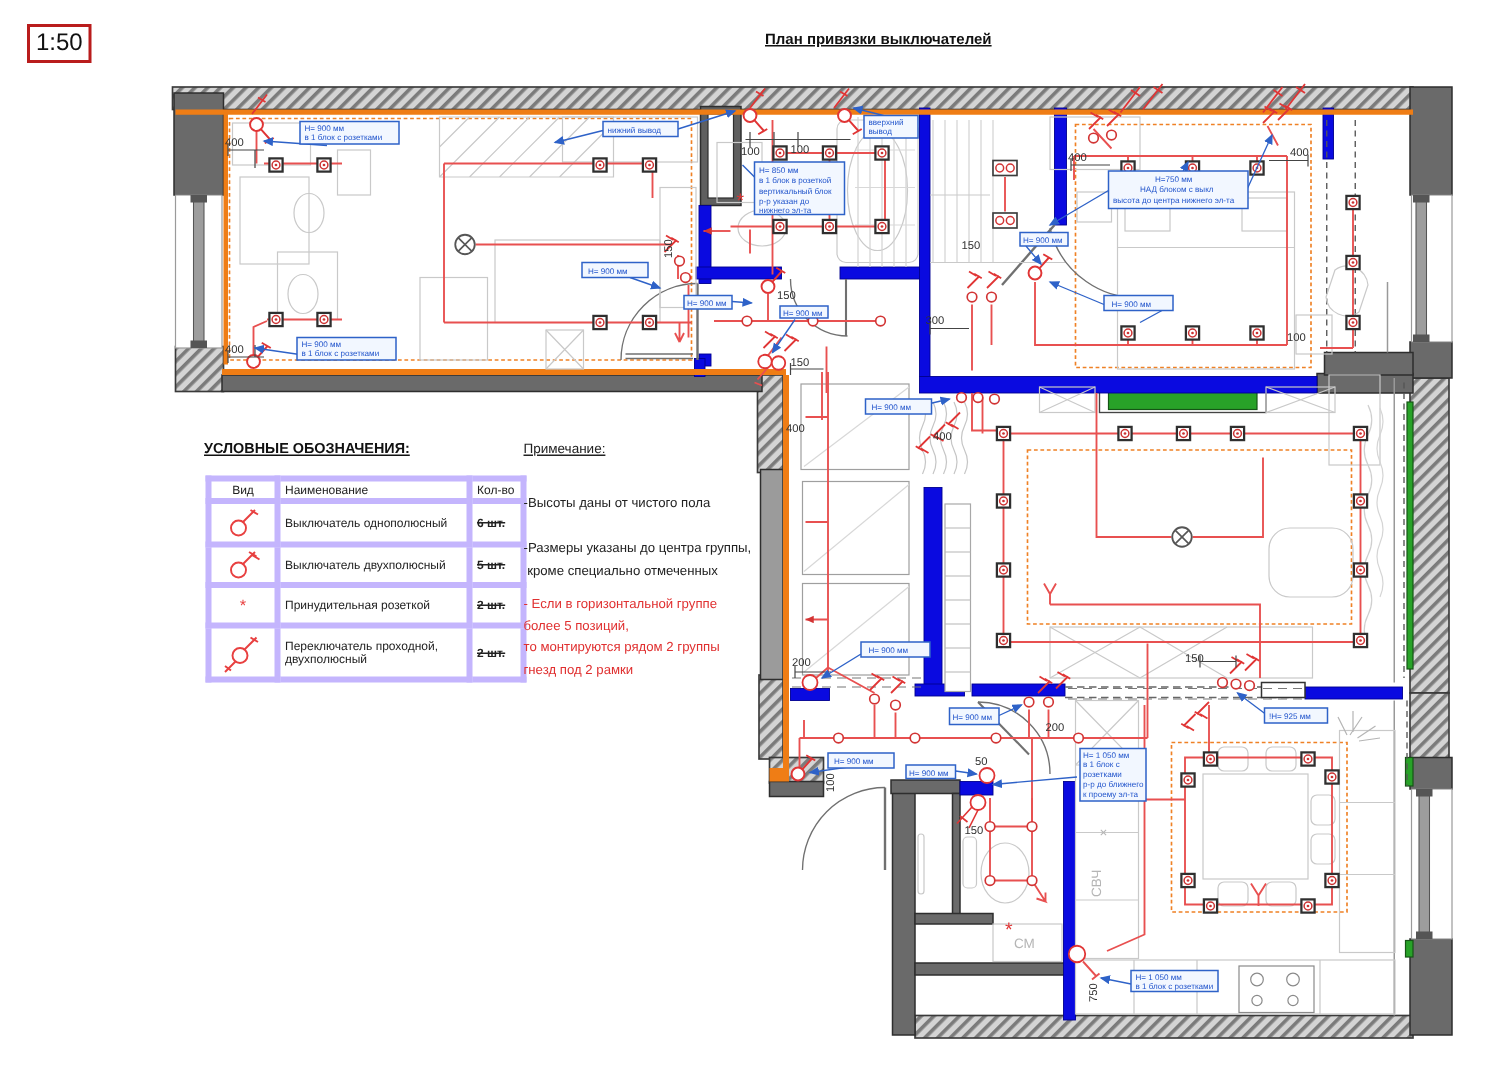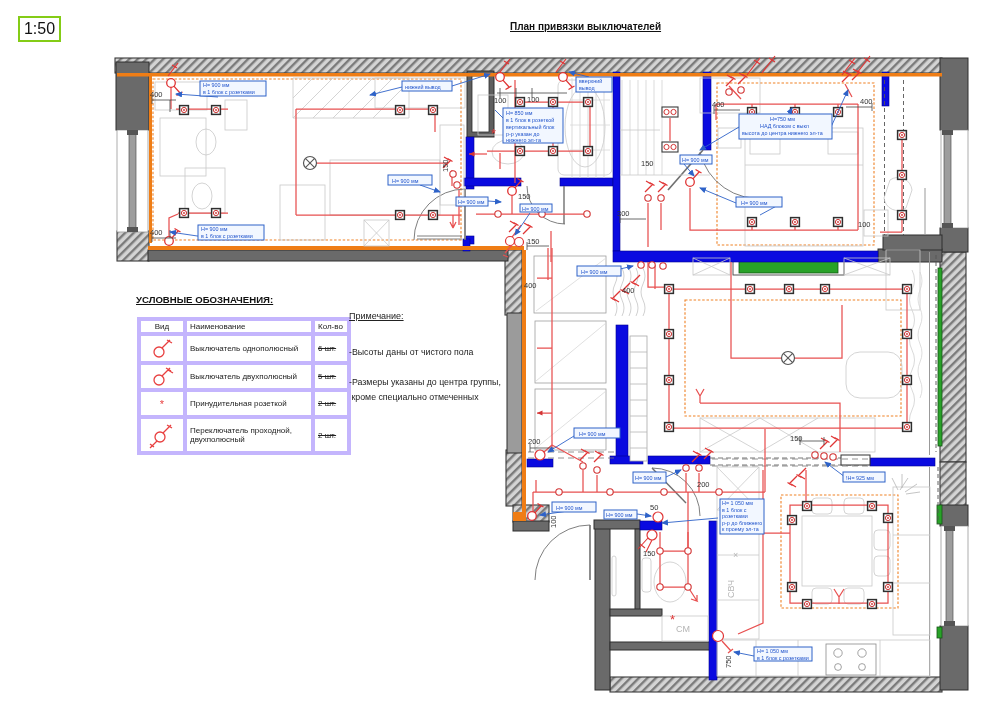--- a/index.html
+++ b/index.html
@@ -1,30 +1,30 @@
 <!DOCTYPE html>
 <html><head>
 <meta charset="utf-8">
 <style>
 html,body{margin:0;padding:0;width:990px;height:710px;background:#ffffff;overflow:hidden;
 font-family:"Liberation Sans",sans-serif;}
 #wrap{position:relative;width:990px;height:710px;}
-#scalebox{position:absolute;left:18px;top:16px;width:39px;height:22px;border:2px solid #84cc16;
+#scalebox{position:absolute;left:18px;top:16px;width:39px;height:22px;border:2px solid #b91c1c;
 font-size:16px;color:#111;text-align:center;line-height:22px;}
 #title{position:absolute;left:481px;top:21px;width:185px;font-size:10px;font-weight:bold;
 color:#111;text-decoration:underline;padding-left:29px;}
 #legendhead{position:absolute;left:136px;top:294px;font-size:9.6px;font-weight:bold;
 color:#111;text-decoration:underline;}
 #legendtab{position:absolute;left:137px;top:317px;border-collapse:collapse;}
 #legendtab td{border:4px solid #c4b5fd;font-size:8px;color:#222;padding:0 3px;vertical-align:middle;}
 #legendtab td.c1{width:36px;text-align:center;}
 #legendtab td.c2{width:118px;}
 #legendtab td.c3{width:26px;text-align:left;}
-.strike{text-decoration:line-through;}
-#notes{position:absolute;left:349px;top:309px;width:170px;font-size:8.8px;color:#222;line-height:14.5px;}
+.strike{text-decoration:line-through;font-weight:bold;}
+#notes{position:absolute;left:349px;top:292px;width:170px;font-size:8.8px;color:#222;line-height:14.5px;}
 #notes .hd{text-decoration:underline;font-size:9px;margin-bottom:21px;}
 #notes .red{color:#e03030;}
 #plan{position:absolute;left:0;top:0;}
 #legendtab svg{display:inline-block;vertical-align:middle;}
 </style>
 </head>
 <body>
 <div id="wrap">
 <svg id="plan" width="990" height="710" viewBox="0 0 990 710">
 <defs>
@@ -668,14 +668,15 @@
             </svg></td>
           <td class="c2">Переключатель проходной,<br>двухполюсный</td>
           <td class="c3"><span class="strike">2 шт.</span></td>
         </tr>
 </tbody>
     </table>
 <div id="notes">
 <div class="hd">Примечание:</div>
 <div style="margin-bottom:16px">-Высоты даны от чистого пола</div>
 <div>-Размеры указаны до центра группы,<br>&nbsp;кроме специально отмеченных</div>
+<div class="red" style="margin-top:8px">- Если в горизонтальной группе<br>более 5 позиций,<br>то монтируются рядом 2 группы<br>гнезд под 2 рамки</div>
 </div>
 </div>
 
 </body></html>

